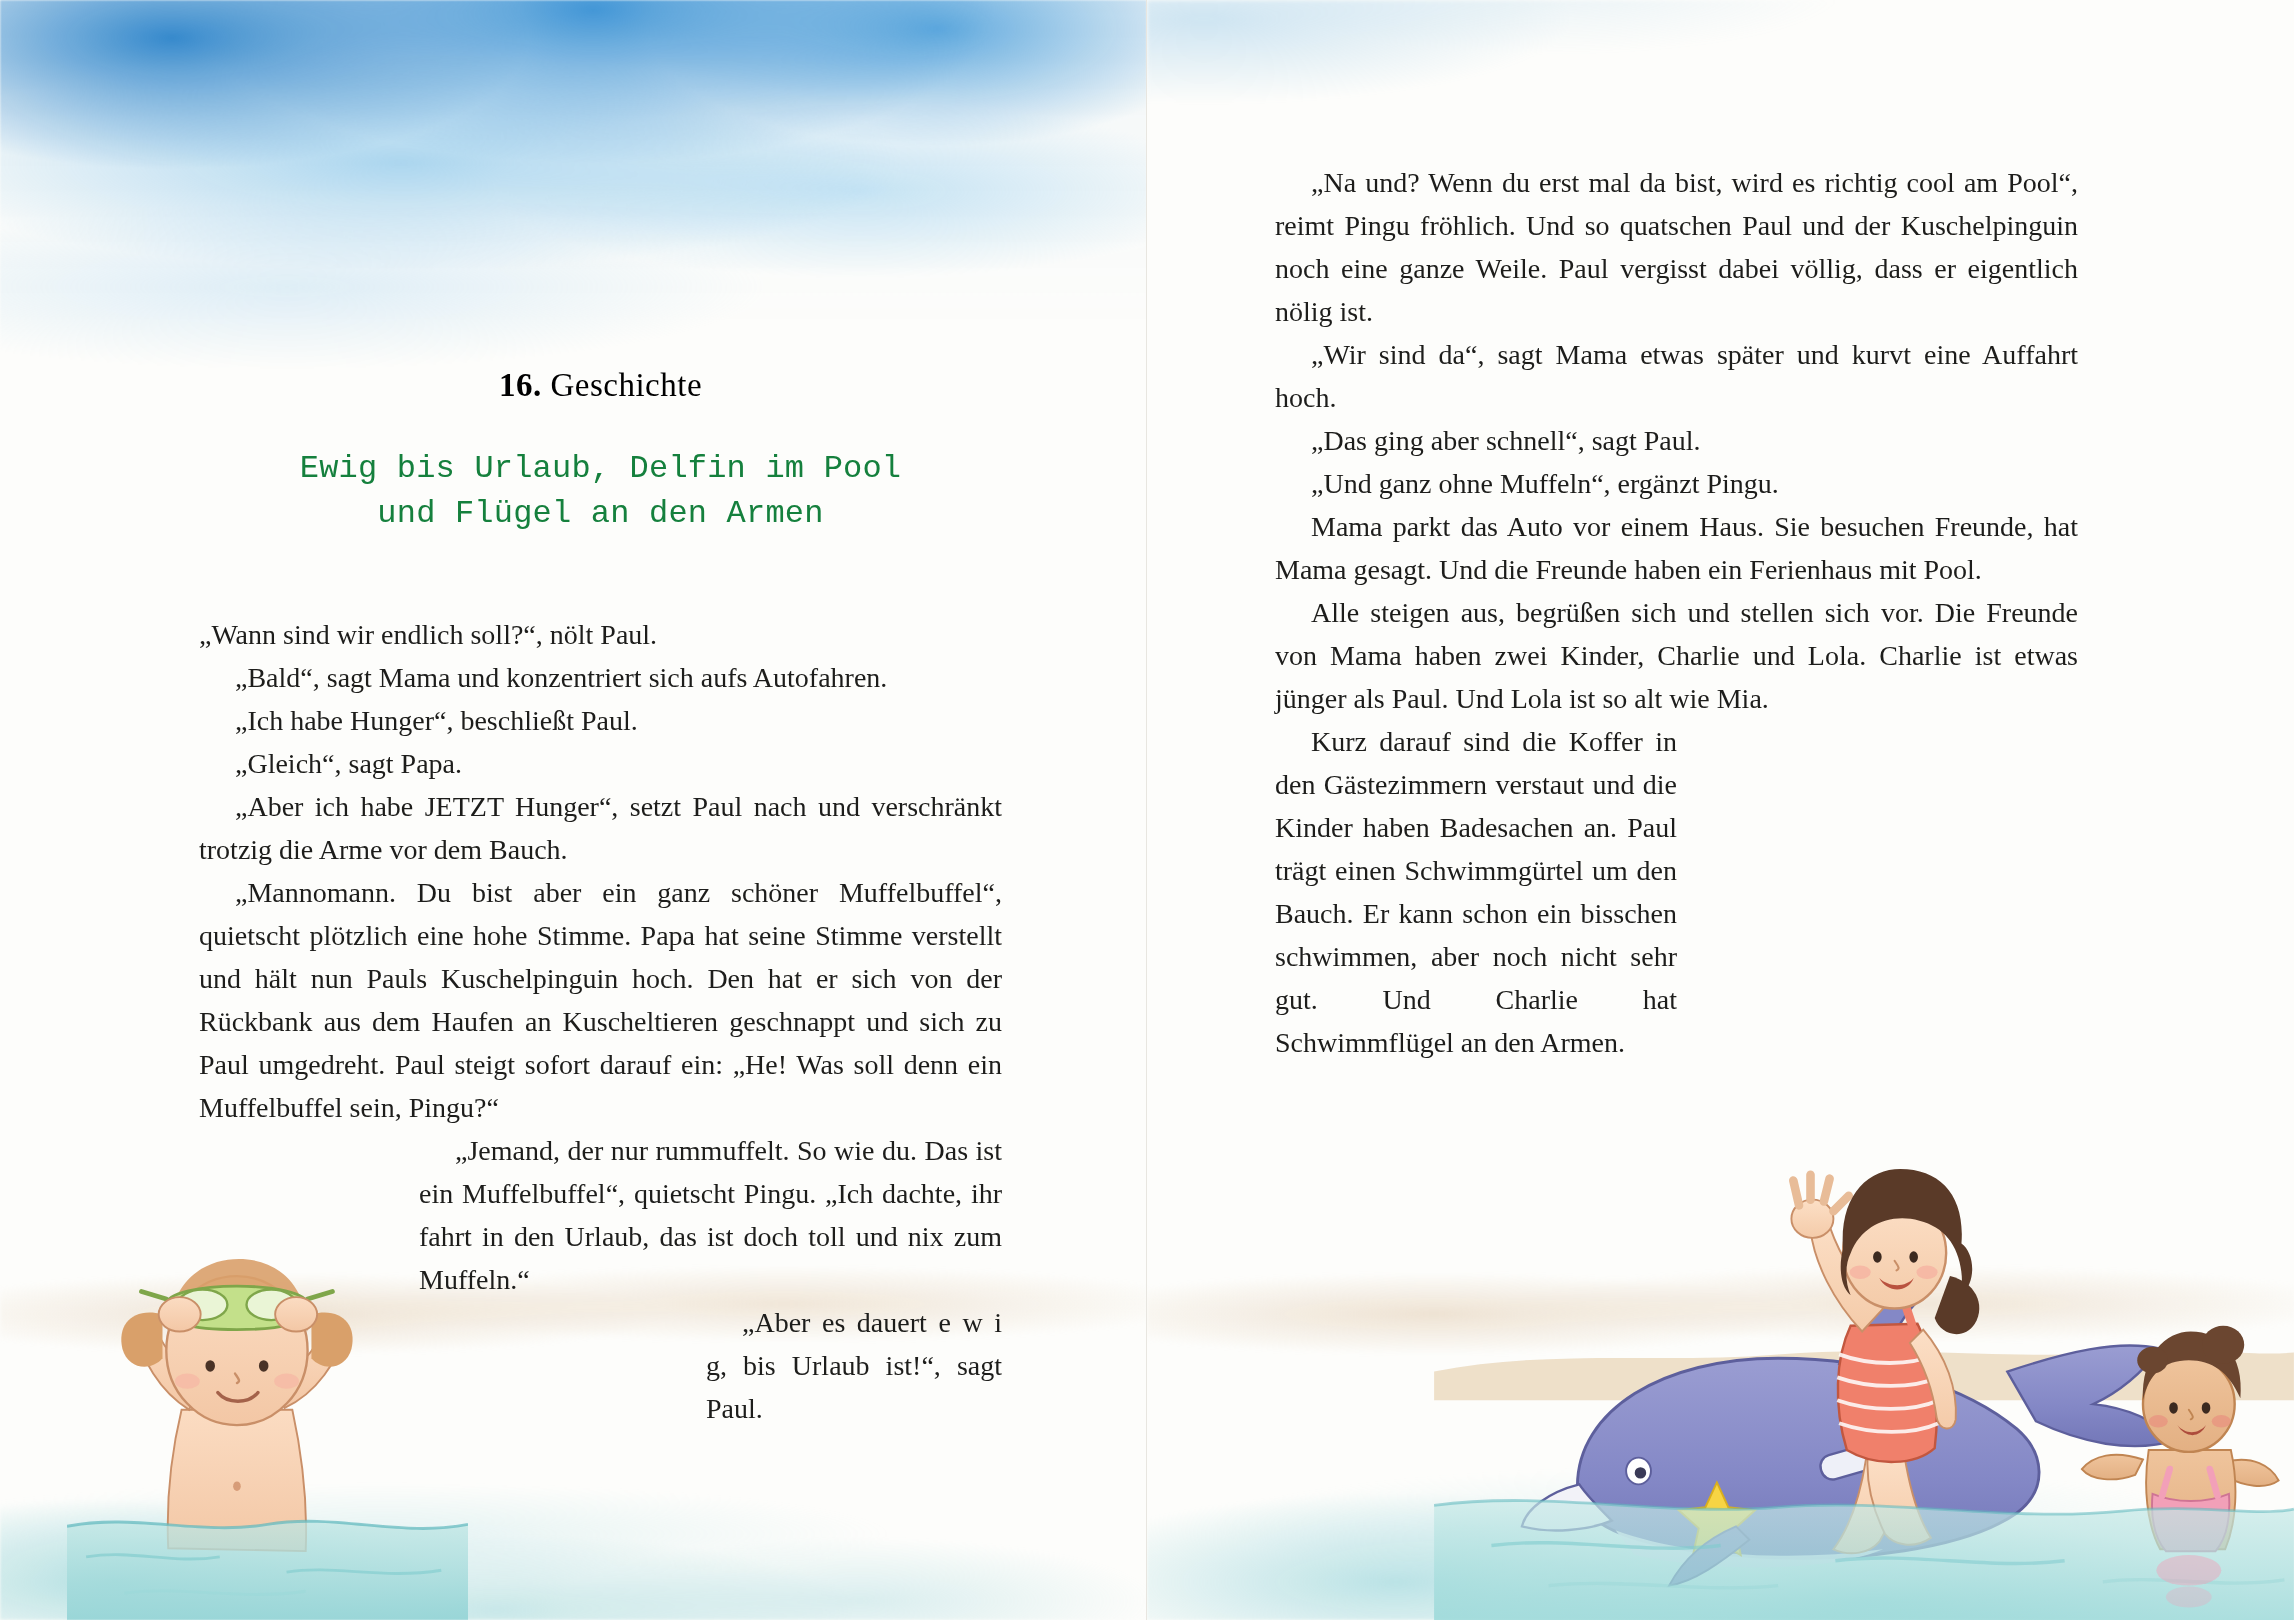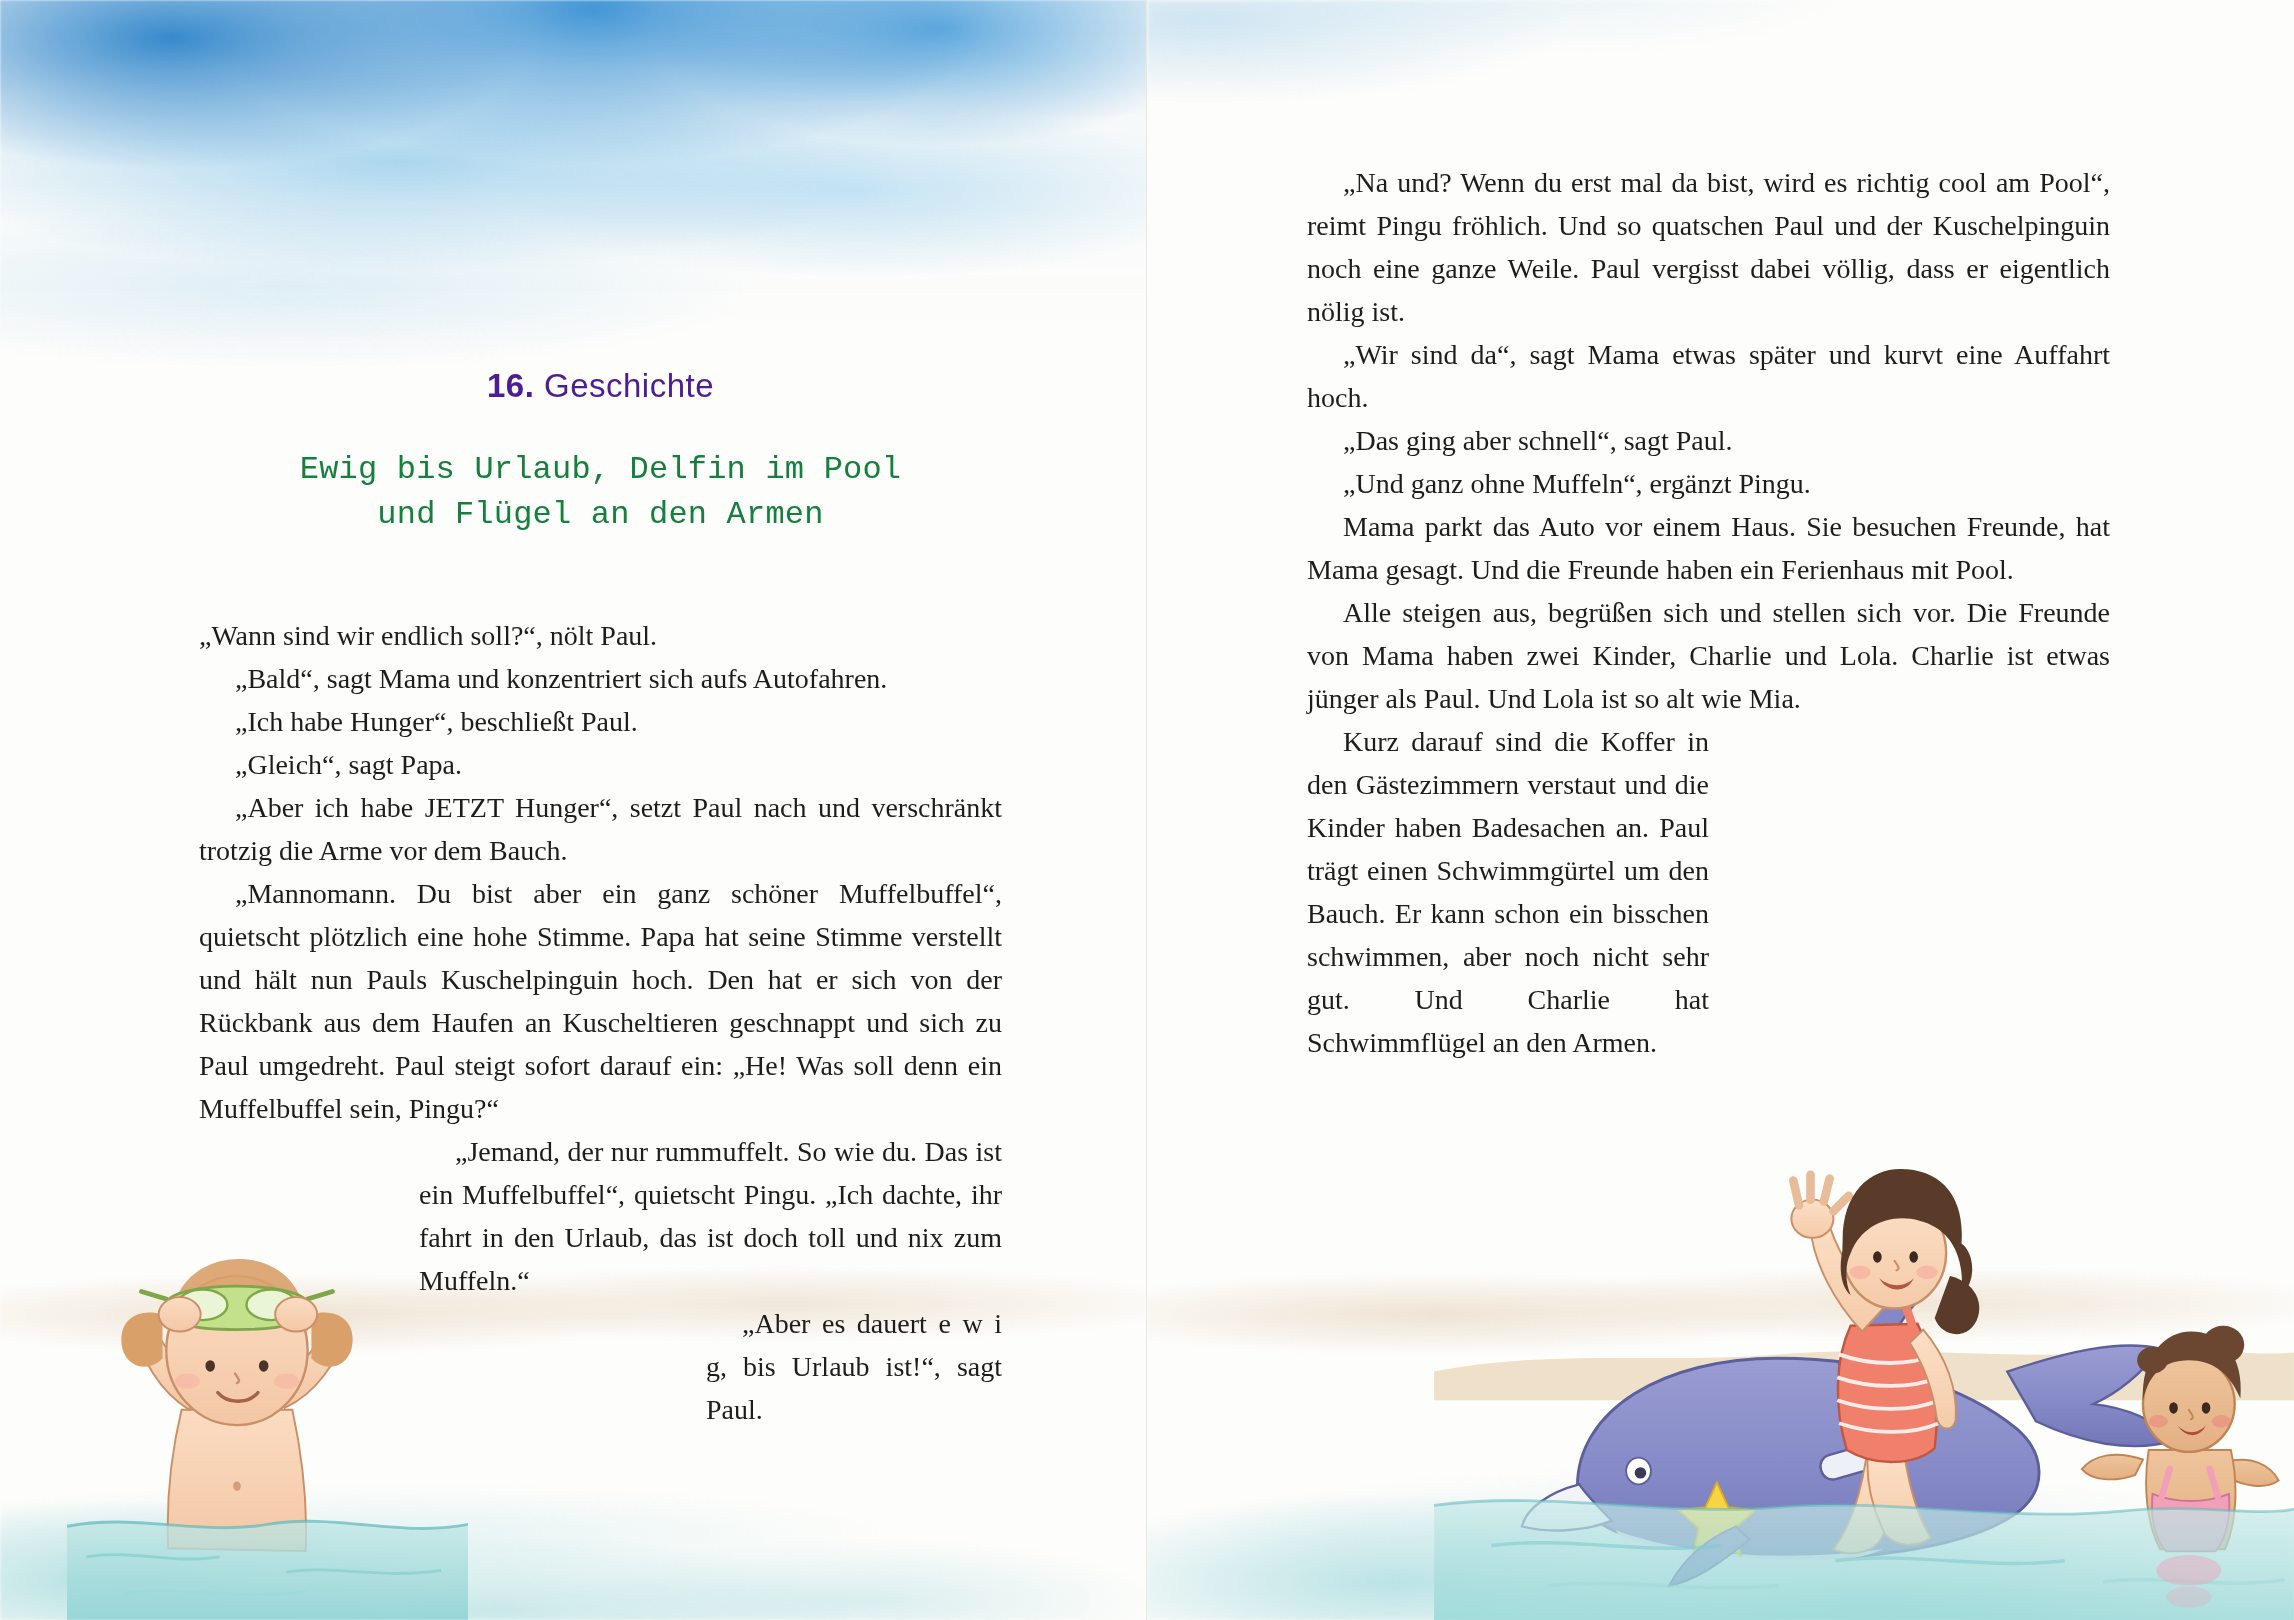--- a/index.html
+++ b/index.html
@@ -90,26 +90,26 @@
   }
 
   
   .text-col {
     position: absolute;
     top: 0;
     width: 803px;
     z-index: 5;
   }
   .left .text-col { left: 199px; }
-  .right .text-col { left: 160px; font-family: Liberation Serif, serif; }
+  .right .text-col { left: 128px; font-family: Liberation Serif, serif; }
 
   .chapter-num {
-    font-family: Liberation Sans, sans-serif;
+    font-family: Liberation Serif, serif;
     font-size: 33px;
-    color: #4c1d95;
+    color: #000000;
     text-align: center;
     margin-top: 367px;
     letter-spacing: 0.5px;
   }
   .chapter-num b { font-weight: 700; }
 
   .chapter-title {
     font-family: Liberation Mono, monospace;
     font-size: 32px;
     line-height: 1.42;

